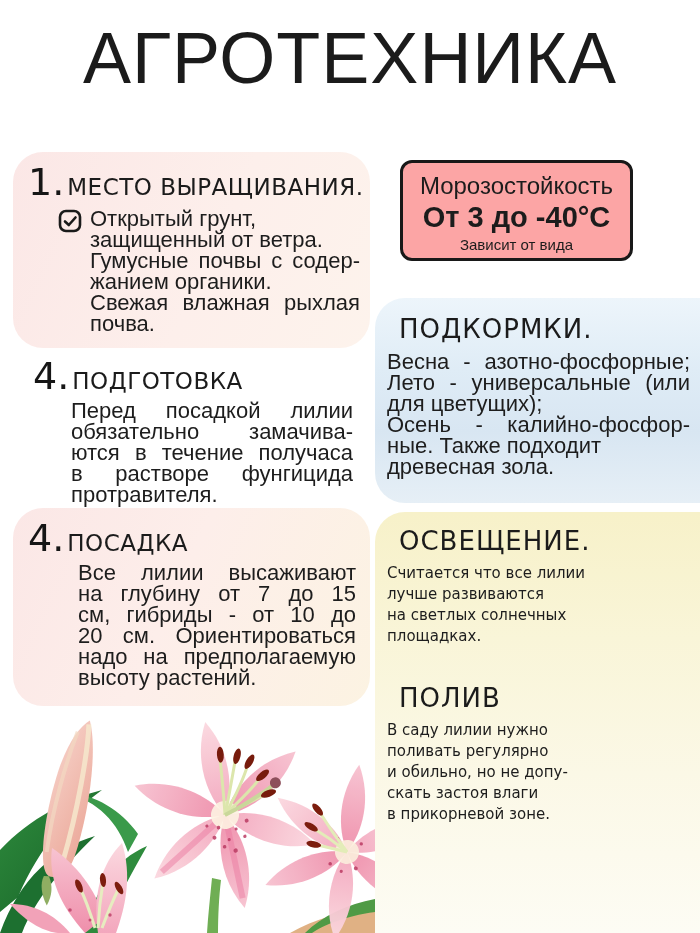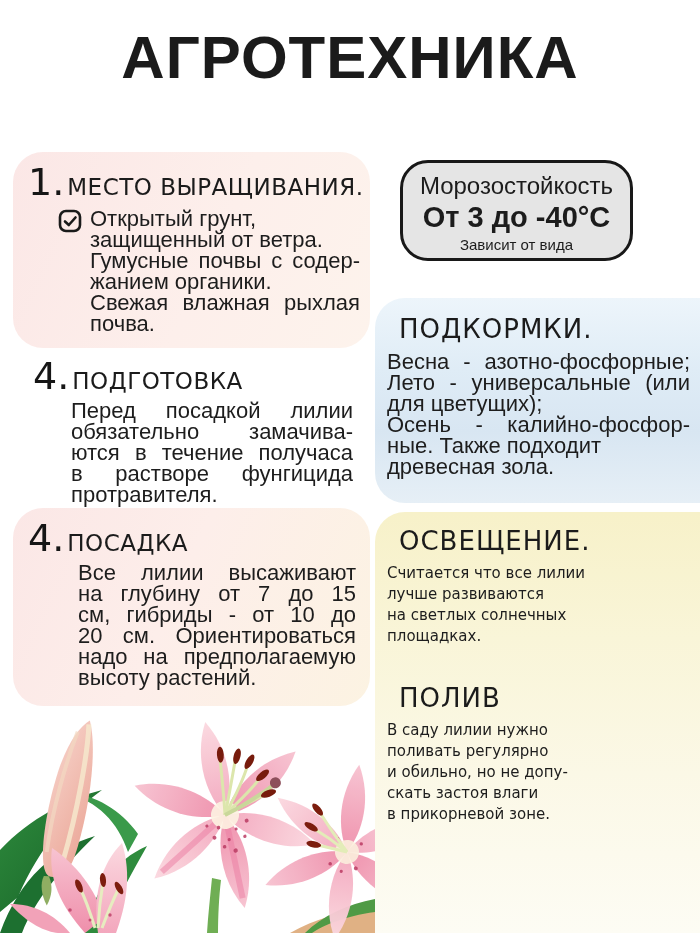--- a/index.html
+++ b/index.html
@@ -4,34 +4,34 @@
 <style>
   html,body { margin:0; padding:0; background:#ffffff; }
   .page {
     position:relative; width:700px; height:933px; overflow:hidden;
     background:#ffffff; color:#1c1c1c;
     font-family:"Liberation Sans", sans-serif;
   }
   
   .title {
     position:absolute; top:20px; left:0; width:100%;
-    text-align:center; font-size:60px; line-height:76px;
-    font-weight:700; letter-spacing:1px; color:#1b1b1b;
+    text-align:center; font-size:72px; line-height:76px;
+    font-weight:400; letter-spacing:1px; color:#1b1b1b;
     font-family:"Liberation Sans", sans-serif;
   }
   
   .panel { position:absolute; box-sizing:border-box; z-index:2; }
   #place-panel {
     left:13px; top:152px; width:357px; height:196px; border-radius:30px;
     background:linear-gradient(115deg,#fbe7e6 0%,#fdefeb 55%,#fdf3ec 100%);
     padding:8px 0 0 15px;
   }
   #frost-box {
     left:400px; top:160px; width:233px; height:101px;
-    border:3px solid #181818; border-radius:28px; background:#e5e5e5;
+    border:3px solid #181818; border-radius:12px; background:#fca5a5;
     text-align:center; padding-top:9px;
   }
   #prep-section { left:13px; top:350px; width:357px; padding:4px 0 0 20px; }
   #feeding-panel {
     left:375px; top:298px; width:325px; height:205px;
     border-radius:30px 0 0 30px;
     background:linear-gradient(180deg,#edf5fb 0%,#dfecf6 35%,#d8e6f2 65%,#e6eff6 100%);
     padding:16px 10px 0 12px;
   }
   #planting-panel {

